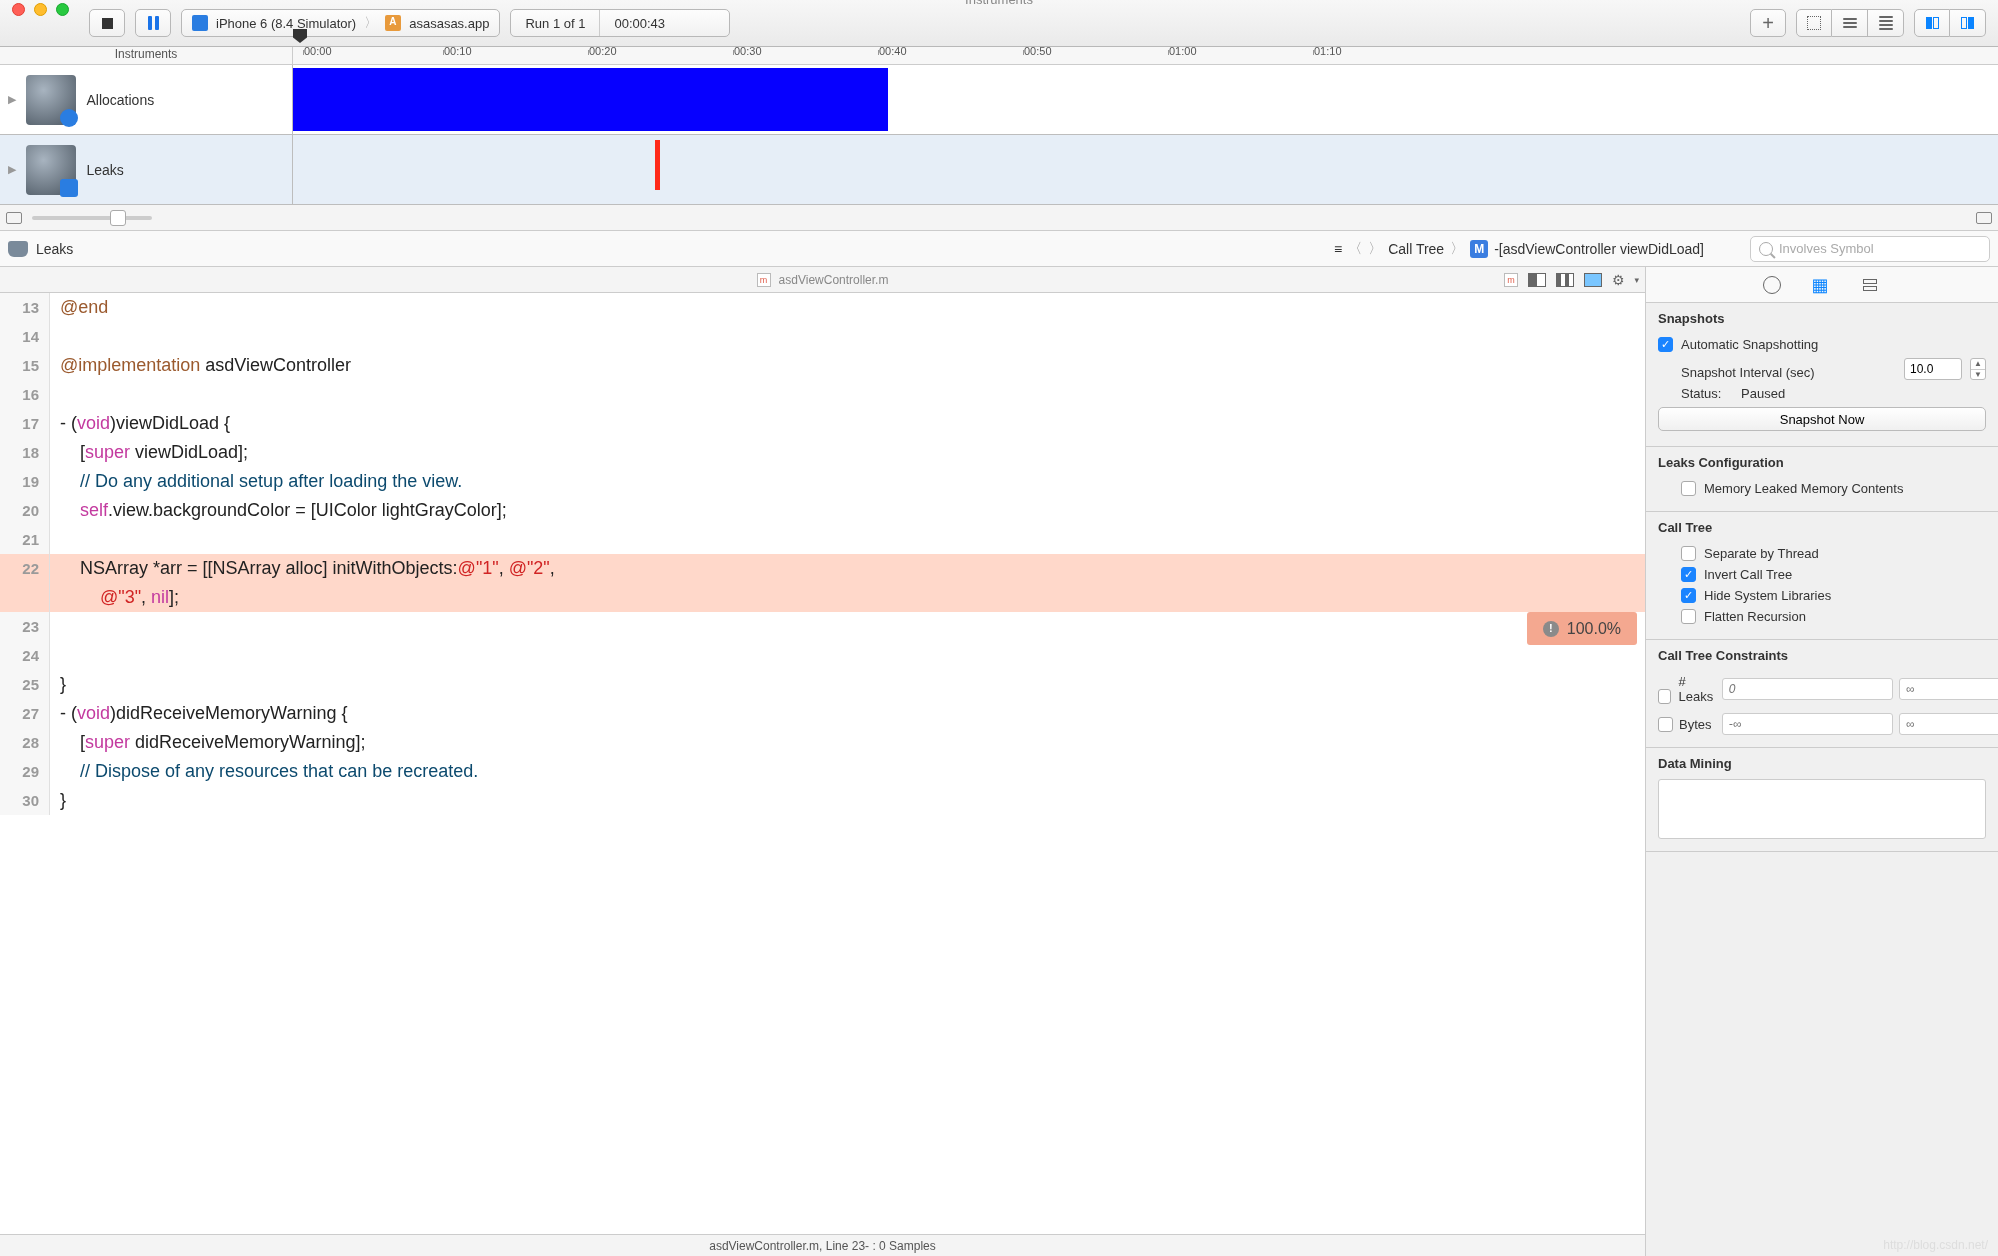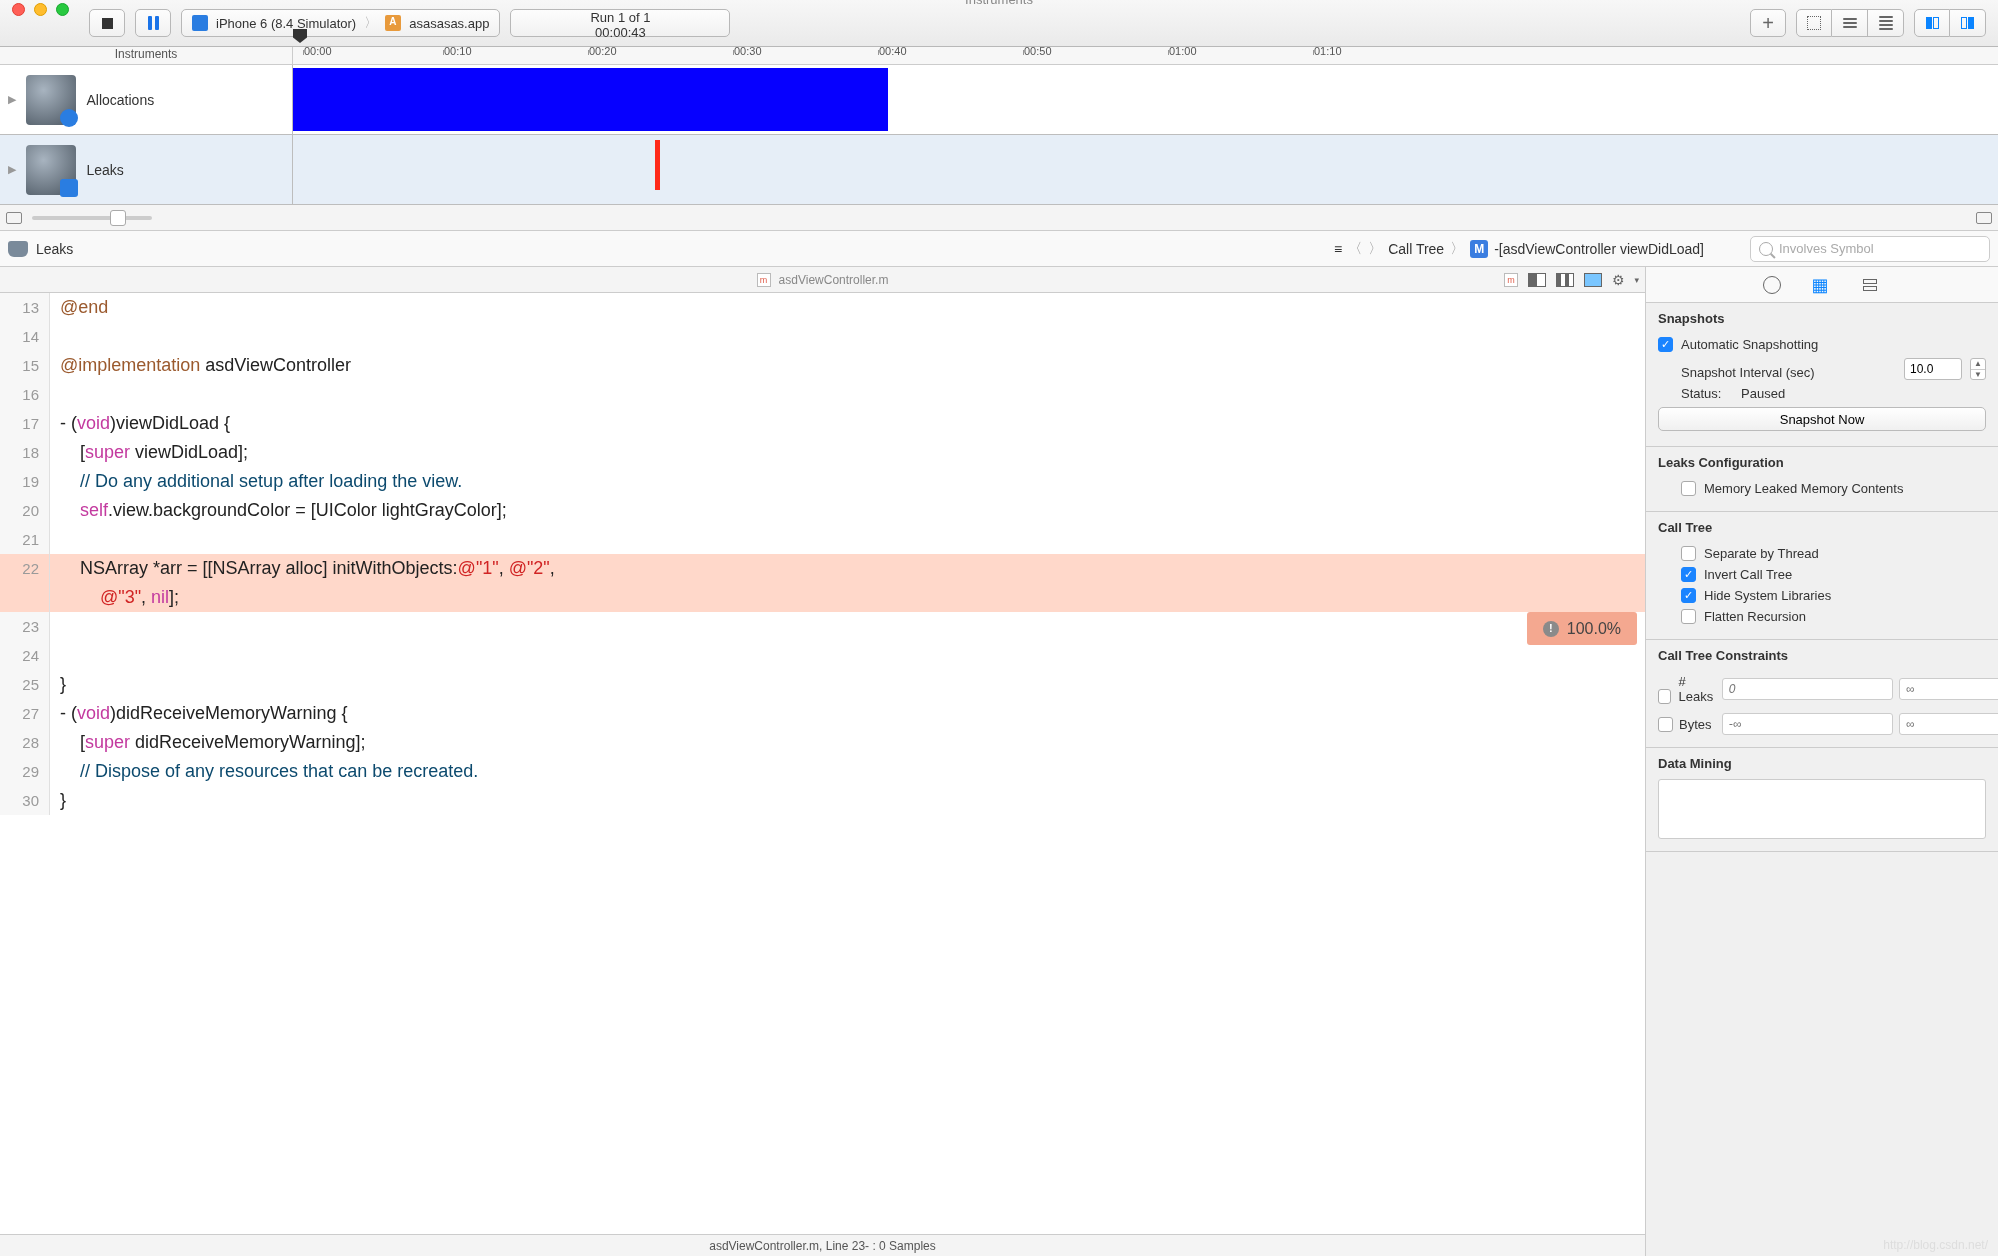--- a/index.html
+++ b/index.html
@@ -12,21 +12,21 @@
 .tl { width: 13px; height: 13px; border-radius: 50%; }
 .tl.r{background:#ff5f57;border:1px solid #e33e32;} .tl.y{background:#ffbd2e;border:1px solid #e09e00;} .tl.g{background:#28c940;border:1px solid #17a82e;}
 .tb-btn { height: 28px; min-width: 36px; background: linear-gradient(#fdfdfd,#f1f1f1); border: 1px solid #b8b8b8; border-radius: 5px; display: flex; align-items: center; justify-content: center; font-size: 13px; color: #333; }
 .tb-sq { width: 11px; height: 11px; background: #333; }
 .tb-pause { display:flex; gap:3px;} .tb-pause span{width:4px;height:14px;background:#1a73e8;border-radius:1px;}
 .target-wrap { display:flex; align-items:center; background: linear-gradient(#fdfdfd,#f1f1f1); border:1px solid #b8b8b8; border-radius:5px; height:28px; padding:0 10px; gap:8px; font-size:13px;}
 .target-wrap .chev{color:#aaa;}
 .dev-icon{width:16px;height:16px;background:#2a7de1;border-radius:2px;}
 .app-icon{width:16px;height:16px;background:#e89a3c;border-radius:2px; position:relative;}
 .app-icon::after{content:"A";position:absolute;color:#fff;font-size:10px;left:4px;top:1px;font-weight:bold;}
-.runbox{background: linear-gradient(#fdfdfd,#f1f1f1); border:1px solid #b8b8b8; border-radius:5px; height:28px; display:flex; align-items:center; min-width:220px; font-size:13px;flex-direction:column;}
+.runbox{background: linear-gradient(#fdfdfd,#f1f1f1); border:1px solid #b8b8b8; border-radius:5px; height:28px; display:flex; align-items:center; min-width:220px; font-size:13px;}
 .runbox span{padding:0 14px;} .runbox .sep{border-left:1px solid #ccc;height:100%;}
 .spacer{flex:1;}
 .tb-group{display:flex;} .tb-group .tb-btn{border-radius:0;border-left:none;} .tb-group .tb-btn:first-child{border-left:1px solid #b8b8b8;border-radius:5px 0 0 5px;} .tb-group .tb-btn:last-child{border-radius:0 5px 5px 0;}
 .icon-lines{display:flex;flex-direction:column;gap:2px;} .icon-lines span{width:14px;height:2px;background:#666;border-radius:1px;}
 .icon-rects{display:flex;gap:1px;} .icon-rects span{width:6px;height:12px;border:1.5px solid #0a84ff;}
 .icon-plus{font-size:20px;color:#666;font-weight:300;}
 
 
 .timeline-hdr{height:18px;background:#f7f7f7;border-bottom:1px solid #ccc;display:flex;}
 .timeline-hdr .label{width:293px;text-align:center;font-size:12px;color:#555;border-right:1px solid #ccc;}
@@ -72,21 +72,21 @@
 .editor{flex:1;display:flex;flex-direction:column;background:#fff;border-right:1px solid #ccc;min-width:0;}
 .tabstrip{height:26px;background:#f4f4f4;border-bottom:1px solid #ccc;display:flex;align-items:center;justify-content:center;gap:8px;font-size:12px;color:#888;position:relative;}
 .tabstrip .m-ic{width:14px;height:14px;background:#fff;border:1px solid #bbb;display:flex;align-items:center;justify-content:center;font-size:9px;color:#e0604e;}
 .tabstrip .right-icons{position:absolute;right:6px;display:flex;gap:10px;align-items:center;}
 .ri{width:18px;height:14px;border:1px solid #666;background:#fff;}
 .ri.split{background:linear-gradient(90deg,#666 50%,#fff 50%);}
 .ri.rel{background:linear-gradient(90deg,#666 25%,#fff 25%,#fff 50%,#666 50%,#666 75%,#fff 75%);}
 .gear{font-size:14px;color:#666;}
 .codewrap{flex:1;overflow:auto;font-family:Menlo,Monaco,monospace;font-size:18px;line-height:29px;}
 .codeline{display:flex;}
-.gut{width:50px;text-align:right;padding-right:10px;color:#9a9a9a;background:#f7f7f7;border-right:1px solid #e0e0e0;user-select:none;font-size:15px;}
+.gut{width:50px;text-align:right;padding-right:10px;color:#9a9a9a;background:#f7f7f7;border-right:1px solid #e0e0e0;user-select:none;font-size:15px;font-weight:bold;}
 .src{flex:1;padding-left:10px;white-space:pre;color:#222;}
 .hl .src{background:#ffd8ca;} .hl .gut{background:#ffd8ca;}
 .pctrow{position:relative;}
 .pctbadge{position:absolute;right:8px;top:0;background:#f4a890;padding:2px 16px;border-radius:3px;display:flex;align-items:center;gap:8px;color:#444;font-size:16px;}
 .pctbadge .dot{width:16px;height:16px;background:#8a8a8a;border-radius:50%;color:#fff;display:flex;align-items:center;justify-content:center;font-size:11px;font-weight:bold;}
 .kw{color:#c33a9f;} .cm{color:#0c4a6e;} .str{color:#d12424;} .decl{color:#9b5a2e;}
 .statusbar{height:22px;background:#f4f4f4;border-top:1px solid #ccc;font-size:12px;color:#555;display:flex;align-items:center;justify-content:center;}
 
 
 .inspector{width:352px;background:#f0f0f0;overflow:auto;font-size:13px;}

